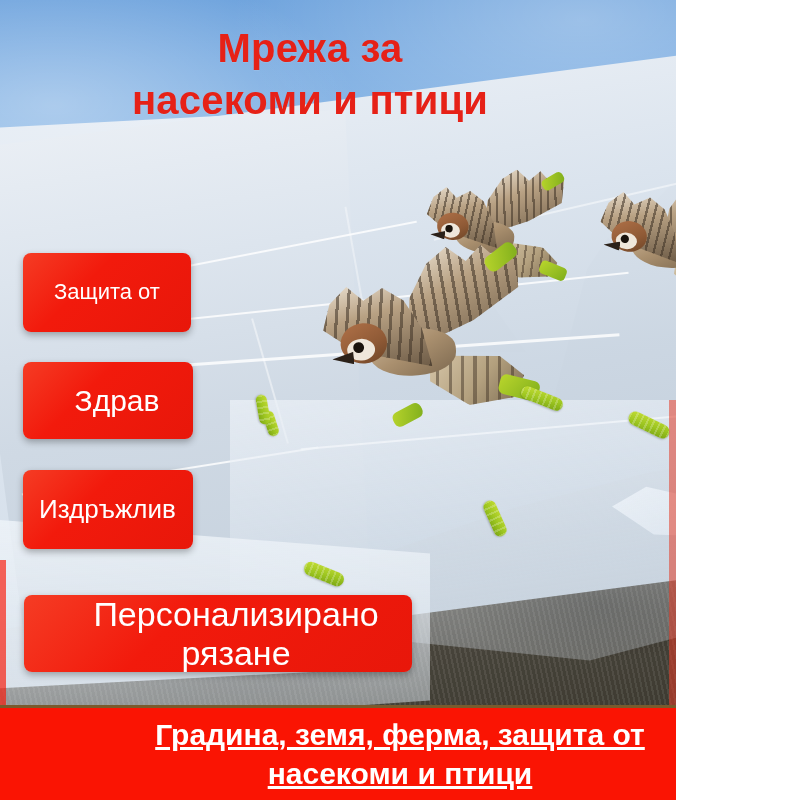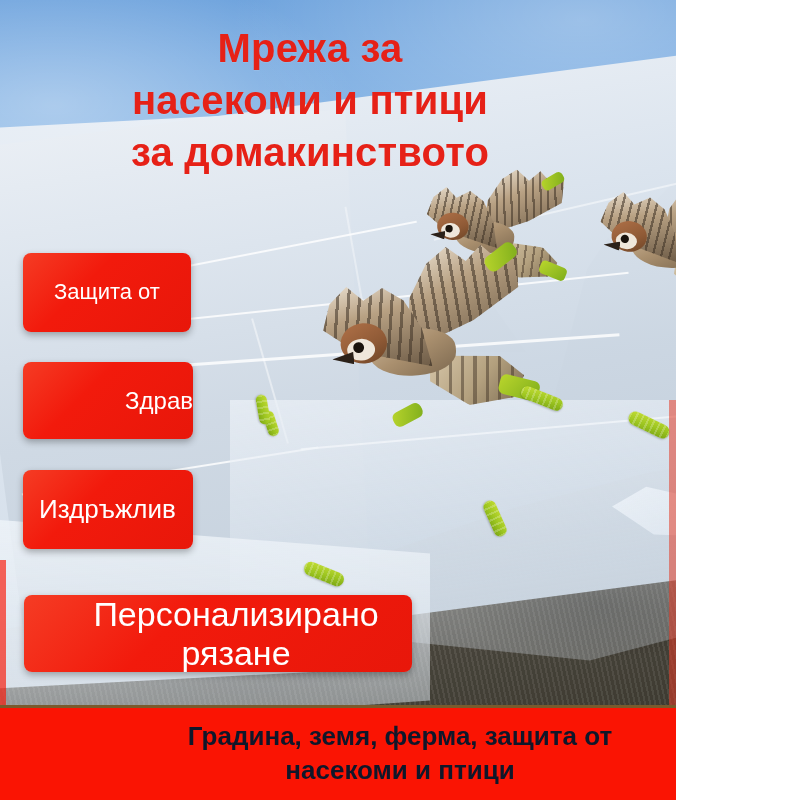--- a/index.html
+++ b/index.html
@@ -255,39 +255,40 @@
     display: flex;
     align-items: center;
     justify-content: center;
     text-align: center;
     font-weight: 400;
     box-shadow: 0 3px 7px rgba(0,0,0,.30);
     z-index: 21;
     box-sizing: border-box;
   }
   .badge-1 { left: 23px;  top: 253px; width: 168px; height: 79px;  font-size: 22px; line-height: 1.28; padding: 0 10px; }
-  .badge-2 { left: 23px;  top: 362px; width: 170px; height: 77px;  font-size: 24px; justify-content: flex-end; padding-left: 18px; }
+  .badge-2 { left: 23px;  top: 362px; width: 170px; height: 77px;  font-size: 30px; justify-content: center; padding-left: 18px; }
   .badge-3 { left: 23px;  top: 470px; width: 170px; height: 79px;  font-size: 26px; justify-content: flex-start; padding-left: 16px; }
   .badge-4 { left: 24px;  top: 595px; width: 388px; height: 77px;  font-size: 34px; justify-content: flex-start; padding-left: 36px; }
 
   .bottom-banner {
     position: absolute;
     left: 0; bottom: 0; width: 800px; height: 95px;
     background: #fa1403;
     border-top: 3px solid #7a5a2c;
-    color: #0f172a;
+    color: #ffffff;
     display: flex;
     align-items: center;
     justify-content: center;
     text-align: center;
-    font-size: 26px;
+    font-size: 30px;
     font-weight: 700;
     line-height: 1.30;
     z-index: 22;
     box-sizing: border-box;
+    text-decoration: underline;
   }
   .bottom-banner .line { display: block; }
 
   .edge-red-left {
     position: absolute; left: 0; top: 560px; width: 6px; height: 150px;
     background: rgba(250,20,3,.65); z-index: 19;
   }
   .edge-red-right {
     position: absolute; right: 0; top: 400px; width: 7px; height: 310px;
     background: rgba(226,60,40,.55); z-index: 19;
@@ -376,21 +377,20 @@
   <div class="cat" style="left:303px; top:567px; width:42px; height:14px; transform:rotate(22deg);"></div>
   <div class="cat" style="left:248px; top:404px; width:30px; height:11px; transform:rotate(80deg);"></div>
   <div class="cat" style="left:686px; top:470px; width:36px; height:12px; transform:rotate(18deg);"></div>
 
   <div class="edge-red-left"></div>
   <div class="edge-red-right"></div>
 
   <div class="title">
     <span class="line">Мрежа за</span>
     <span class="line">насекоми и птици</span>
-    <span class="line">за домакинството</span>
   </div>
 
   <div class="badge badge-1">
     <span>
       <span class="line">Защита от</span><br>
     </span>
   </div>
 
   <div class="badge badge-2">
     <span>Здрав</span>

